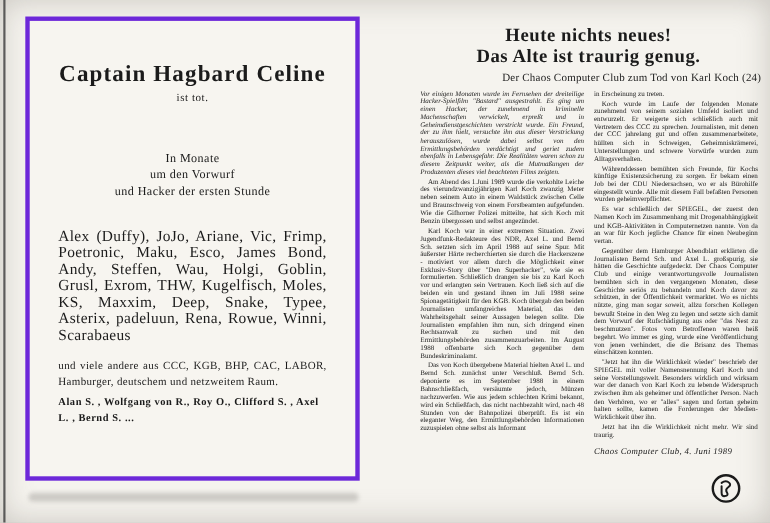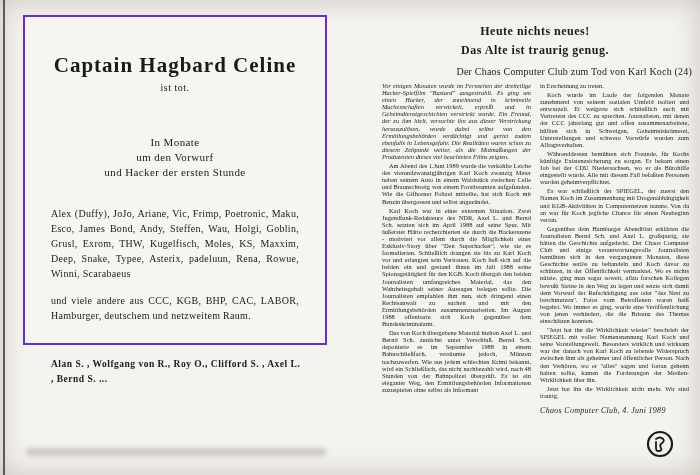--- a/index.html
+++ b/index.html
@@ -17,48 +17,48 @@
   .page-edge{
     position:absolute;left:3px;top:0;width:2px;height:475px;
     background:#3a3a3a;opacity:.8;
   }
   .smudge{
     position:absolute;left:26px;top:448px;width:300px;height:8px;
     background:rgba(90,88,84,.25);filter:blur(2px);border-radius:4px;
   }
   
   .memorial-card{
-    position:absolute;left:23px;top:15px;width:304px;height:330px;
-    border:2px solid #6d28d9;background:#f7f5f0;
+    position:absolute;left:23px;top:15px;width:304px;height:422px;
+    border:4px solid #6d28d9;background:#f7f5f0;
     box-sizing:border-box;text-align:center;
   }
   .card-title{
     margin-top:36px;font-size:21px;font-weight:bold;letter-spacing:1px;
   }
   .card-sub{margin-top:4px;font-size:10px;letter-spacing:.5px;}
   .mourn{margin-top:42px;font-size:11px;line-height:15px;letter-spacing:.4px;}
   .names{
-    margin:26px 26px 0 26px;font-size:10px;line-height:15px;
+    margin:26px 26px 0 26px;font-size:14px;line-height:15px;
     text-align:justify;letter-spacing:.3px;
   }
   .others{
     margin:12px 26px 0 26px;font-size:10px;line-height:15px;
     text-align:justify;letter-spacing:.3px;
   }
   .hope{
     position:absolute;left:26px;right:24px;top:340px;
     font-size:9.5px;line-height:15px;text-align:left;
     letter-spacing:.5px;font-weight:bold;
   }
   
   .article{
     position:absolute;left:378px;top:14px;width:314px;height:455px;
   }
   .headline{
-    margin:8px 0 1px 0;text-align:center;font-size:12px;line-height:19px;
+    margin:8px 0 1px 0;text-align:center;font-size:17px;line-height:19px;
     font-weight:bold;letter-spacing:.5px;
   }
   .subhead{
     margin:6px 0 0 12px;font-size:10px;letter-spacing:.2px;text-align:right;
   }
   .cols{
     position:absolute;left:4px;top:68px;width:308px;height:384px;
     overflow:hidden;display:flex;gap:9px;
   }
   .col{width:149px;font-size:6.4px;line-height:7.1px;text-align:justify;}

